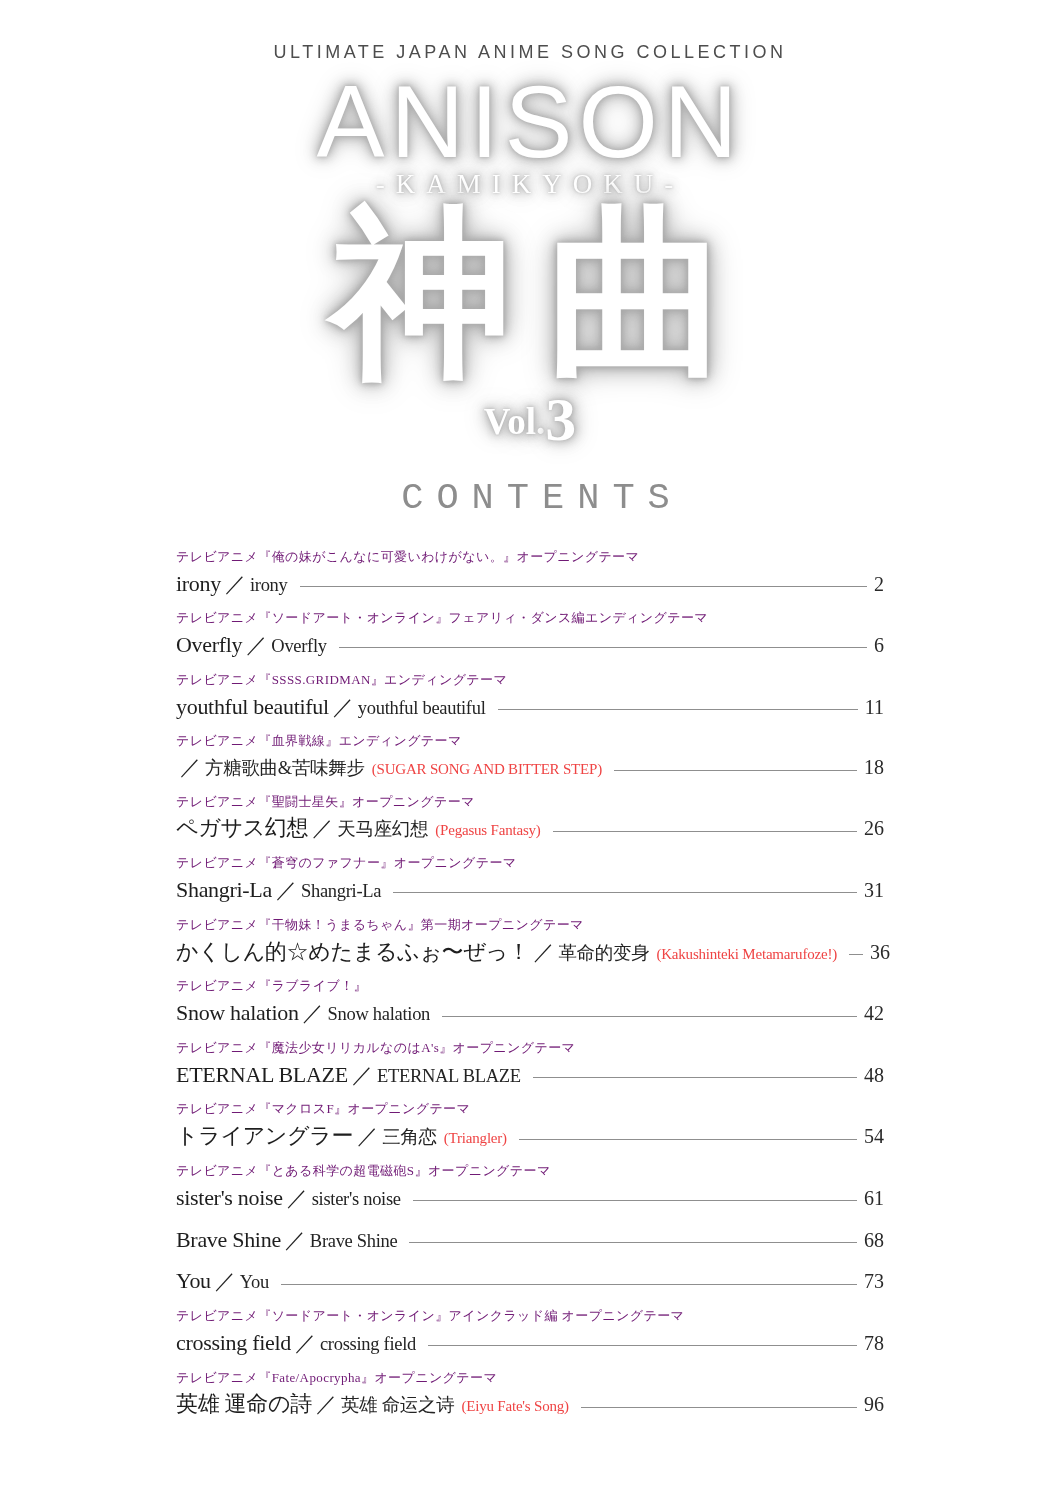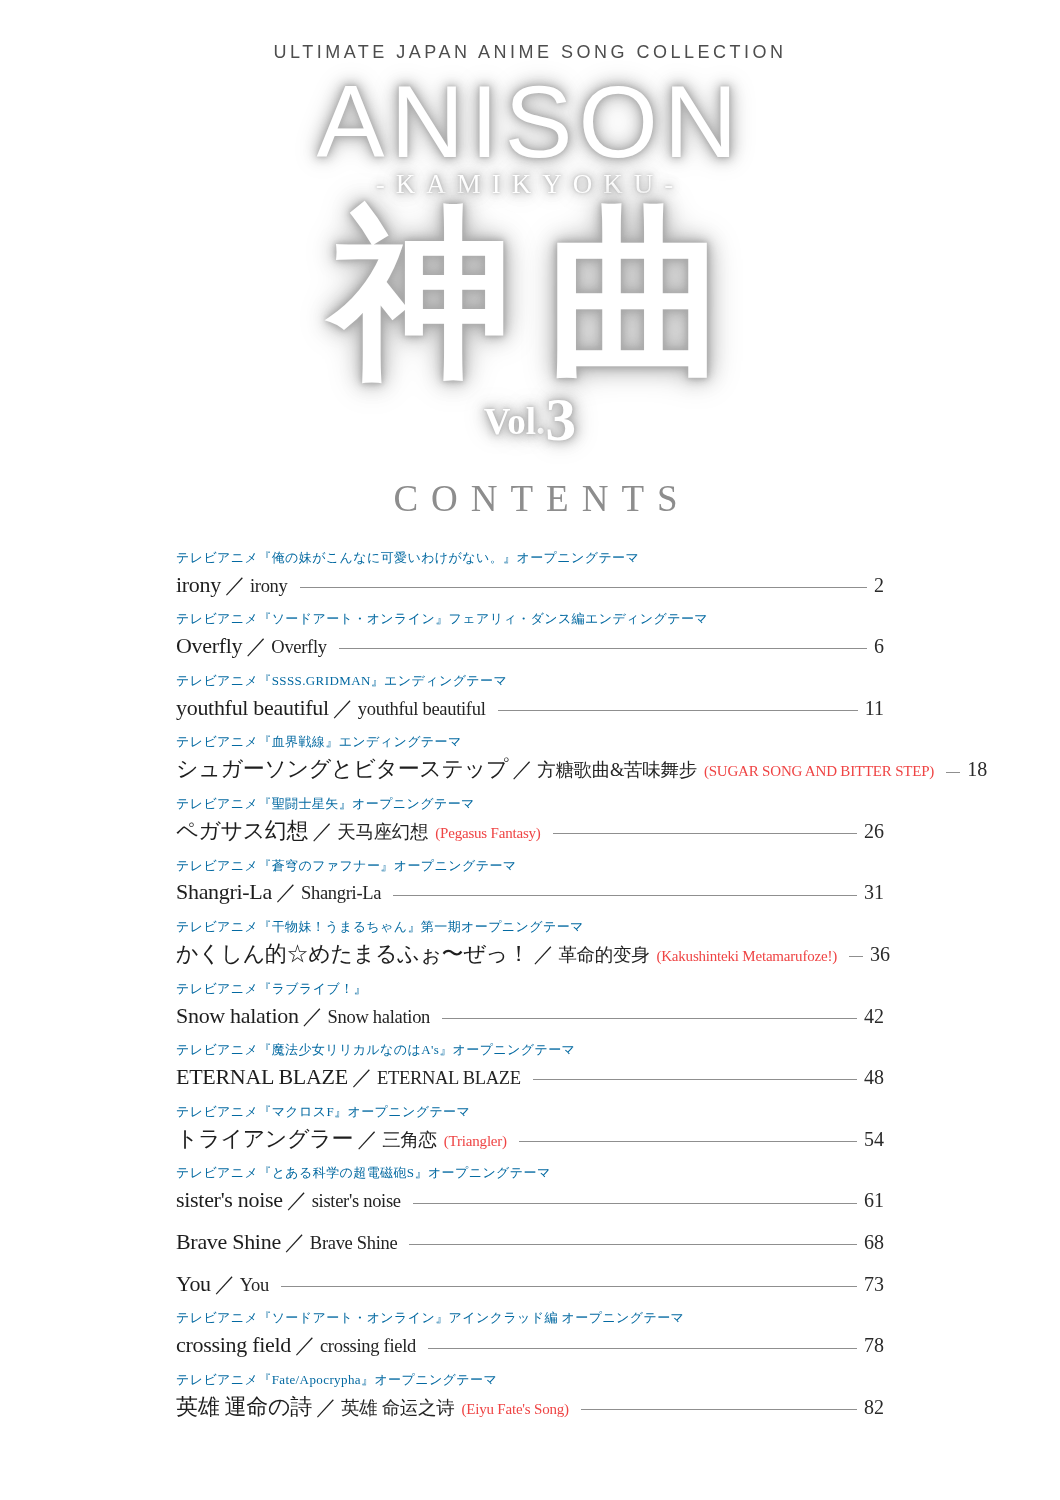--- a/index.html
+++ b/index.html
@@ -71,41 +71,41 @@
     vertical-align: baseline;
   }
   .volume-number {
     font-size: 62px;
     font-weight: 700;
     vertical-align: -6px;
   }
 
   
   .contents-heading {
-    font-family: Liberation Serif, serif;
+    font-family: Liberation Mono, monospace;
     font-size: 37px;
     letter-spacing: 13px;
     color: #8d8d8d;
     text-align: center;
     margin-top: 22px;
     font-weight: 400;
     padding-left: 24px;
   }
 
   
   .toc {
     margin: 30px 176px 0 176px; 
     width: 708px;
   }
   .toc-entry { margin-bottom: 12px; }
 
   .toc-caption {
     font-size: 13px;
     letter-spacing: 0.4px;
-    color: #0369a1;
+    color: #701a75;
     margin-bottom: 3px;
     line-height: 1.3;
   }
 
   .toc-title-row {
     display: flex;
     align-items: baseline;
     white-space: nowrap;
     line-height: 1.35;
   }
@@ -197,21 +197,20 @@
       <span class="toc-subtitle">youthful beautiful</span>
 
       <span class="toc-leader"></span>
       <span class="toc-page">11</span>
     </div>
   </div>
 
   <div class="toc-entry">
     <div class="toc-caption">テレビアニメ『血界戦線』エンディングテーマ</div>
     <div class="toc-title-row">
-      <span class="toc-title">シュガーソングとビターステップ</span>
       <span class="toc-sep">／</span>
       <span class="toc-subtitle">方糖歌曲&amp;苦味舞步</span>
       <span class="toc-note">(SUGAR SONG AND BITTER STEP)</span>
       <span class="toc-leader"></span>
       <span class="toc-page">18</span>
     </div>
   </div>
 
   <div class="toc-entry">
     <div class="toc-caption">テレビアニメ『聖闘士星矢』オープニングテーマ</div>
@@ -332,18 +331,18 @@
   </div>
 
   <div class="toc-entry">
     <div class="toc-caption">テレビアニメ『Fate/Apocrypha』オープニングテーマ</div>
     <div class="toc-title-row">
       <span class="toc-title">英雄 運命の詩</span>
       <span class="toc-sep">／</span>
       <span class="toc-subtitle">英雄 命运之诗</span>
       <span class="toc-note">(Eiyu Fate's Song)</span>
       <span class="toc-leader"></span>
-      <span class="toc-page">82</span>
+      <span class="toc-page">96</span>
     </div>
   </div>
 </div>
 
 </div>
 
 </body></html>

